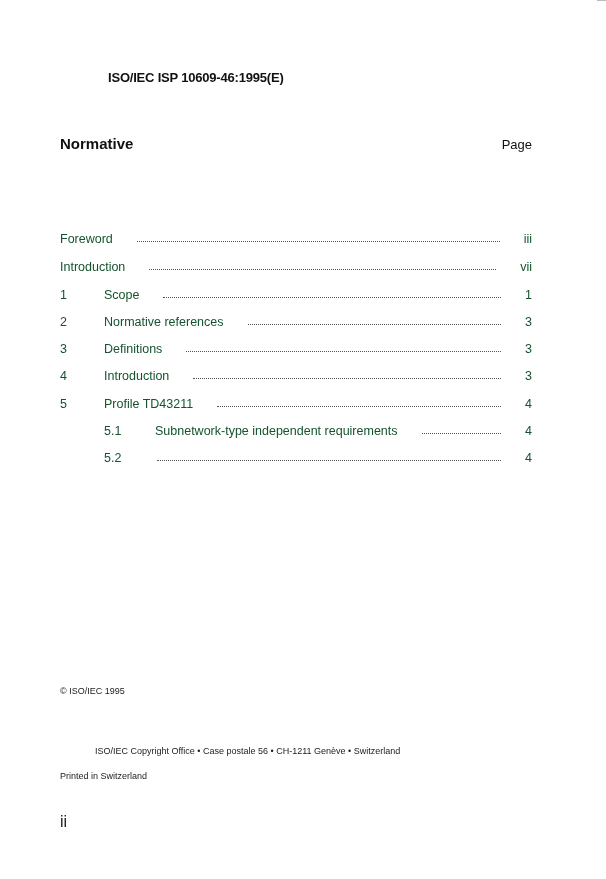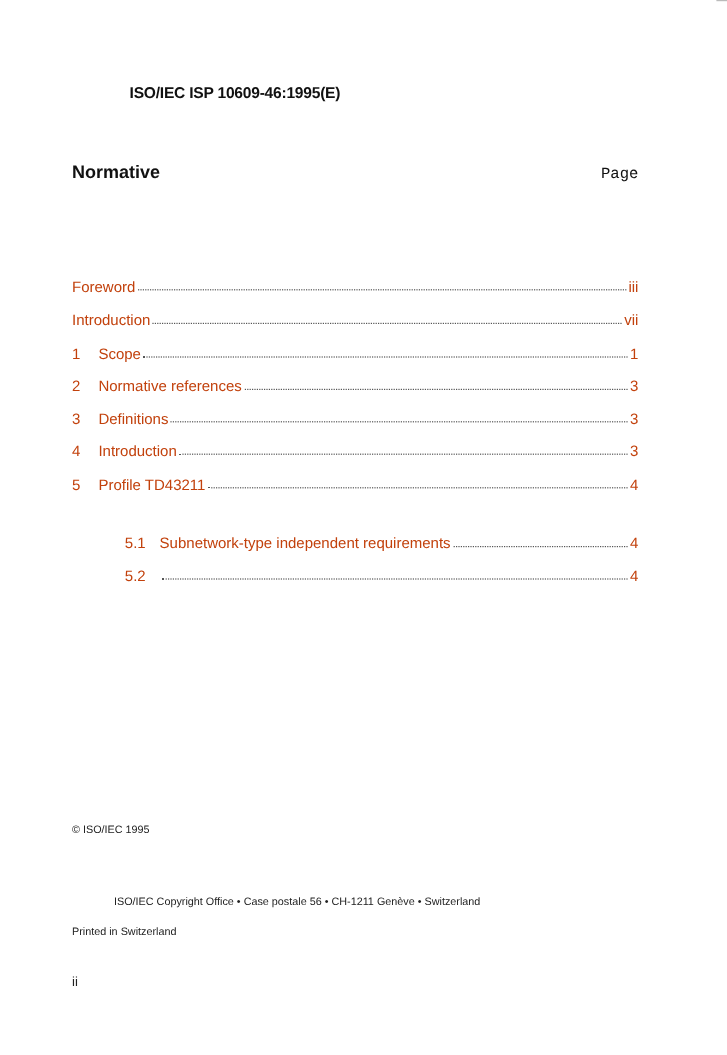--- a/index.html
+++ b/index.html
@@ -3,39 +3,39 @@
 <meta charset="utf-8">
 <style>
   html, body { margin: 0; padding: 0; background: #ffffff; }
   body {
     width: 606px; height: 879px; position: relative; overflow: hidden;
     font-family: "Liberation Sans", sans-serif; color: #111;
   }
   .abs { position: absolute; }
   .doc-id { left: 60px; top: 70px; font-size: 13px; font-weight: bold; letter-spacing: -0.2px; margin-left: 48px; }
   .contents-title { left: 60px; top: 135px; font-size: 15px; font-weight: bold; }
-  .page-label { right: 74px; top: 137px; font-size: 13px; font-family: Liberation Mono, monospace; }
+  .page-label { right: 74px; top: 137px; font-size: 13px; }
   .toc { left: 60px; width: 472px; }
   .toc-row {
     position: absolute; left: 0; width: 472px; height: 16px;
-    display: flex; align-items: baseline; font-size: 12.5px; color: #c2410c;
+    display: flex; align-items: baseline; font-size: 12.5px; color: #14532d; gap: 22px;
   }
   .toc-row .num { width: 22px; flex: 0 0 auto; }
   .toc-row.sub { left: 44px; width: 428px; }
-  .toc-row.sub .num { width: 29px; margin-top: 22px; }
+  .toc-row.sub .num { width: 29px; }
   .toc-row .title { flex: 0 0 auto; white-space: nowrap; }
   .toc-row .dots {
     flex: 1 1 auto; margin: 0 2px; border-bottom: 1px dotted #555; height: 10px;
     position: relative; top: -1px;
   }
   .toc-row .pg { flex: 0 0 auto; text-align: right; }
   .copyright { left: 60px; top: 686px; width: 474px; font-size: 9px; line-height: 11.3px; color: #222; }
   .office { left: 95px; top: 746px; font-size: 9px; color: #222; }
   .printed { left: 60px; top: 771px; font-size: 9px; color: #222; }
-  .folio { left: 60px; top: 813px; font-size: 11px; color: #222; }
+  .folio { left: 60px; top: 813px; font-size: 16px; color: #222; }
   .corner-mark { left: 597px; top: 0px; width: 9px; height: 1px; background: #bbb; }
 </style>
 </head>
 <body>
 
 <div class="abs corner-mark"></div>
 
 <div class="abs doc-id">ISO/IEC ISP 10609-46:1995(E)</div>
 
 <div class="abs contents-title">Normative</div>

